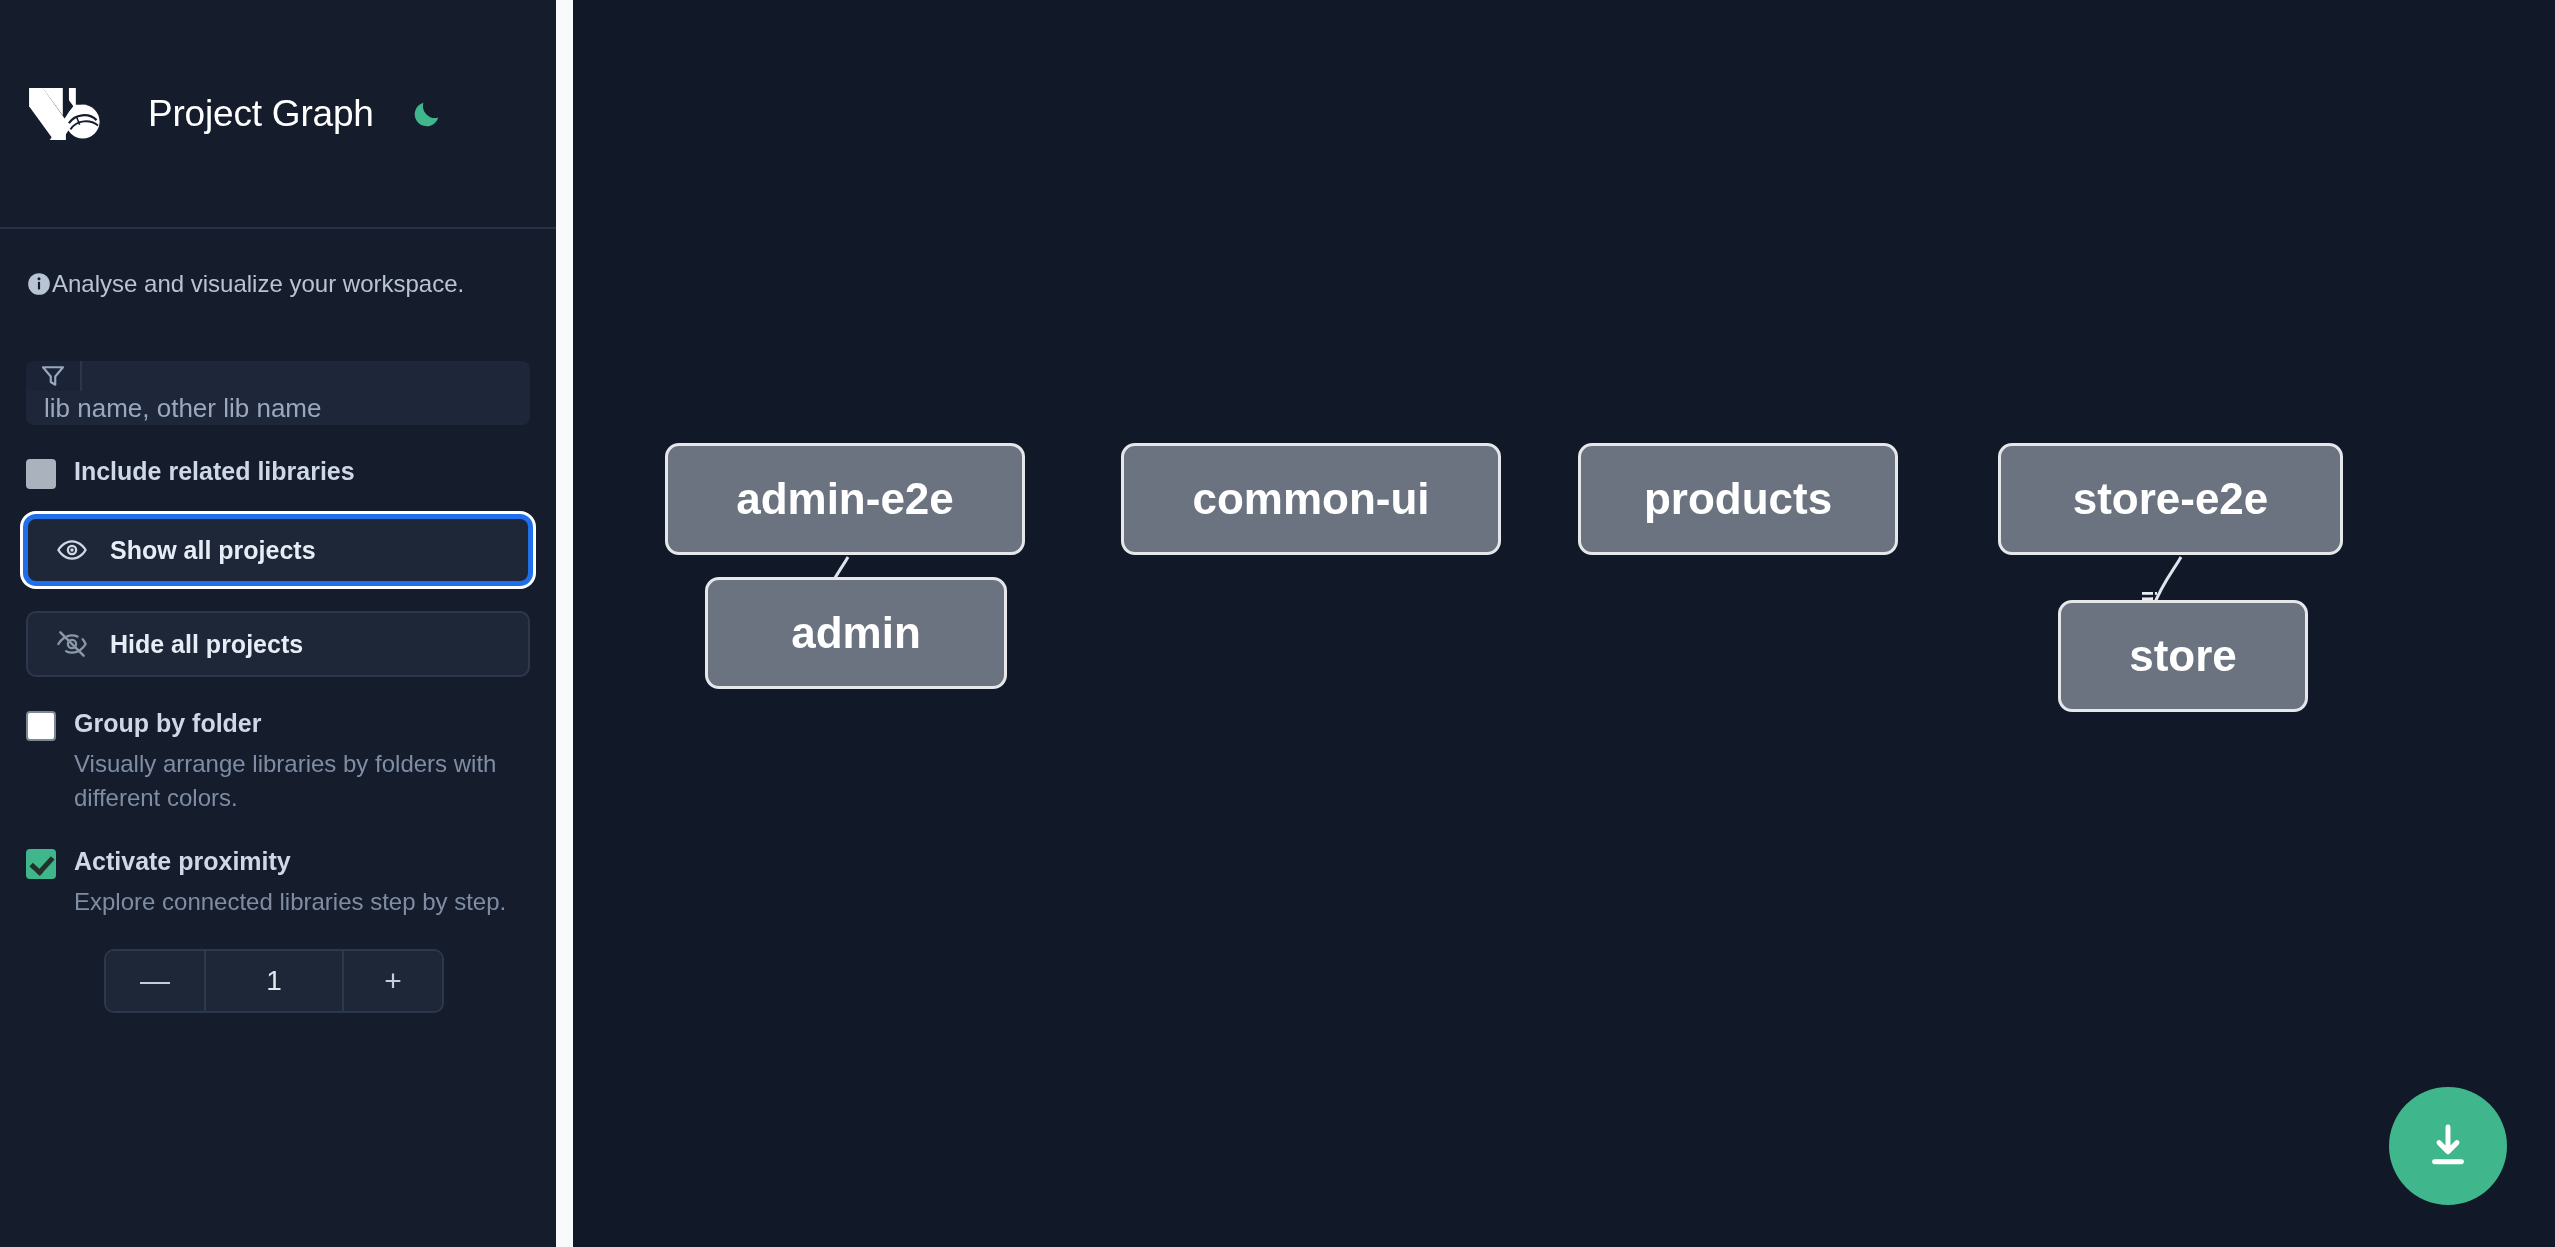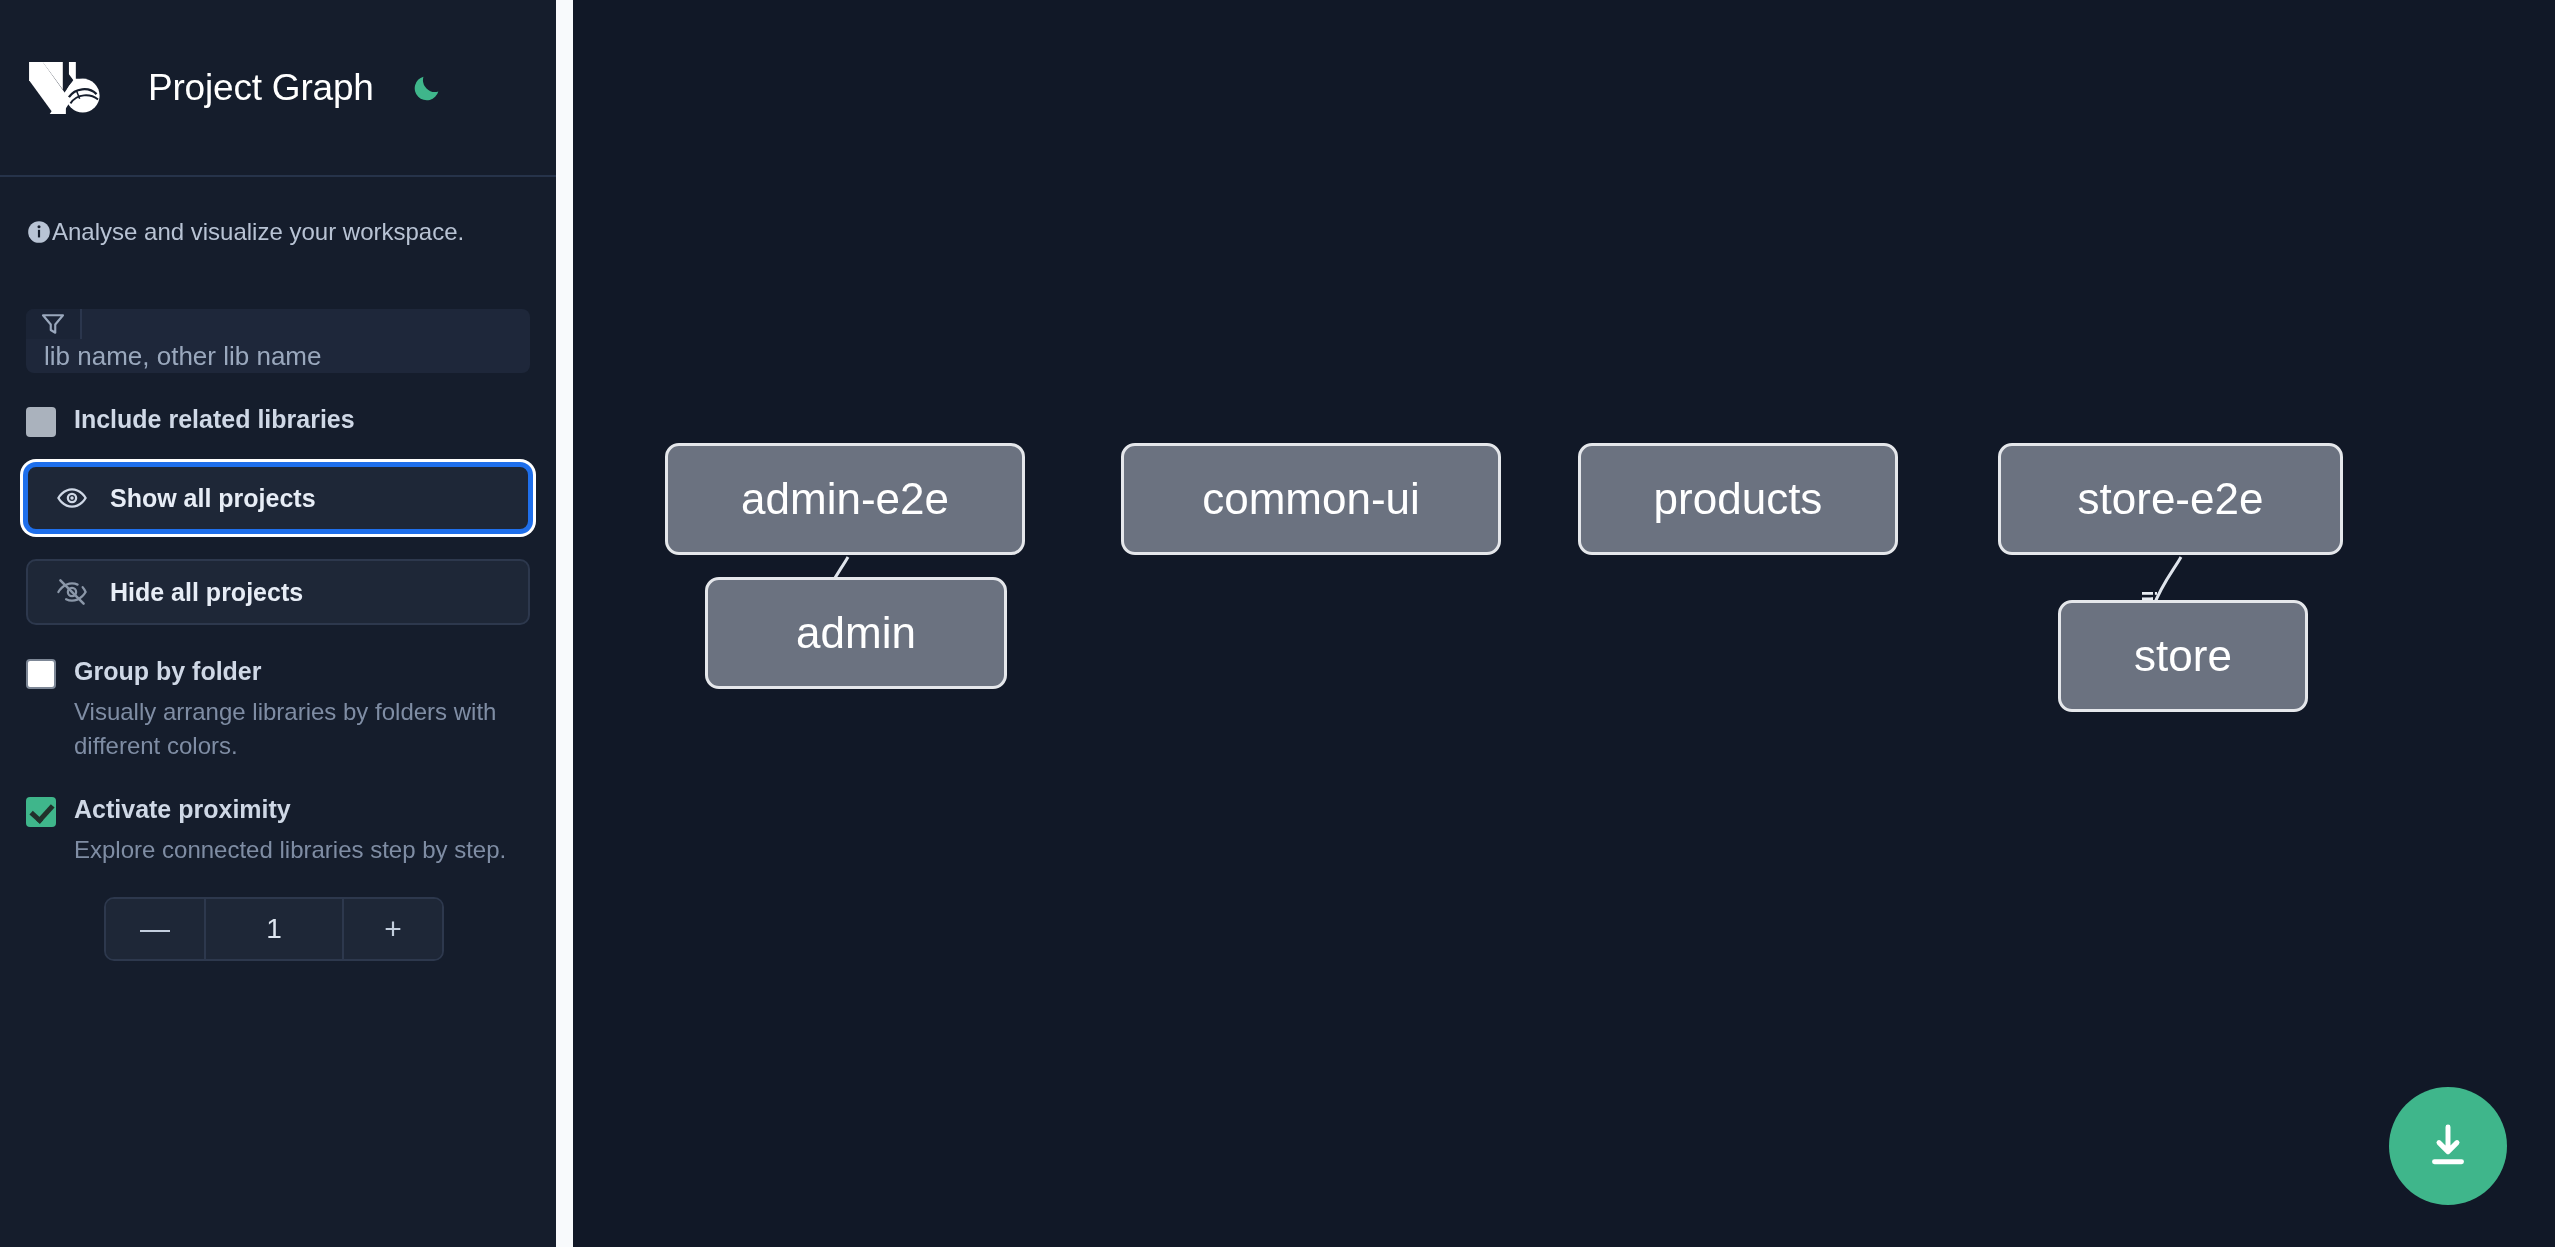--- a/index.html
+++ b/index.html
@@ -16,21 +16,21 @@
   }
 
   
   #sidebar {
     position: absolute; left: 0; top: 0;
     width: 556px; height: 1247px;
     background: #151d2c;
     overflow: hidden;
   }
   .sb-header {
-    height: 177px;
+    height: 229px;
     display: flex; align-items: center;
     padding-left: 26px;
     border-bottom: 2px solid #26334a;
   }
   .nx-logo { width: 92px; height: 62px; flex: 0 0 auto; }
   .app-title {
     margin-left: 30px;
     font-size: 37px;
     font-weight: 400;
     color: #ffffff;
@@ -192,21 +192,21 @@
     overflow: hidden;
   }
   .node {
     position: absolute;
     background: #6b7280;
     border: 3px solid #e5e7eb;
     border-radius: 14px;
     display: flex; align-items: center; justify-content: center;
     color: #ffffff;
     font-size: 44px;
-    font-weight: 400;
+    font-weight: 700;
     cursor: pointer;
     white-space: nowrap;
   }
   #edges { position: absolute; left: 0; top: 0; width: 1982px; height: 1247px; pointer-events: none; }
   .edge-label {
     position: absolute;
     font-size: 20px;
     color: #e8ecf2;
     font-weight: 700;
     transform-origin: center center;

